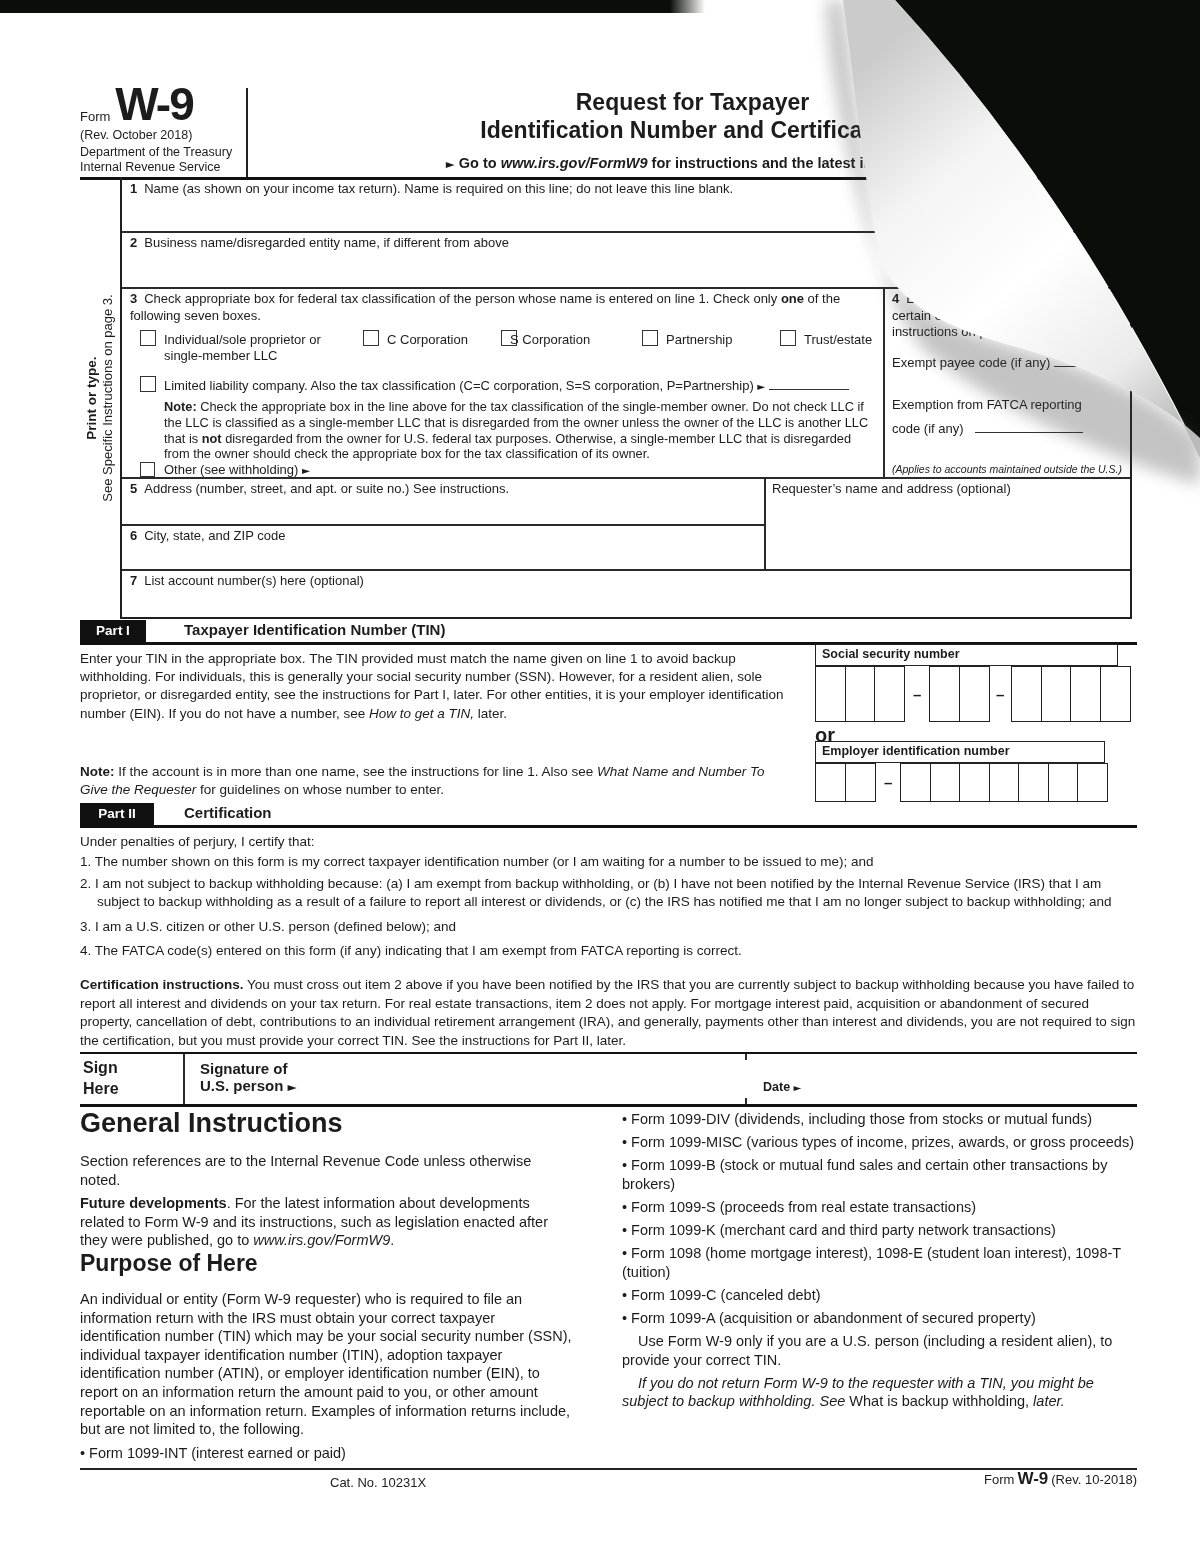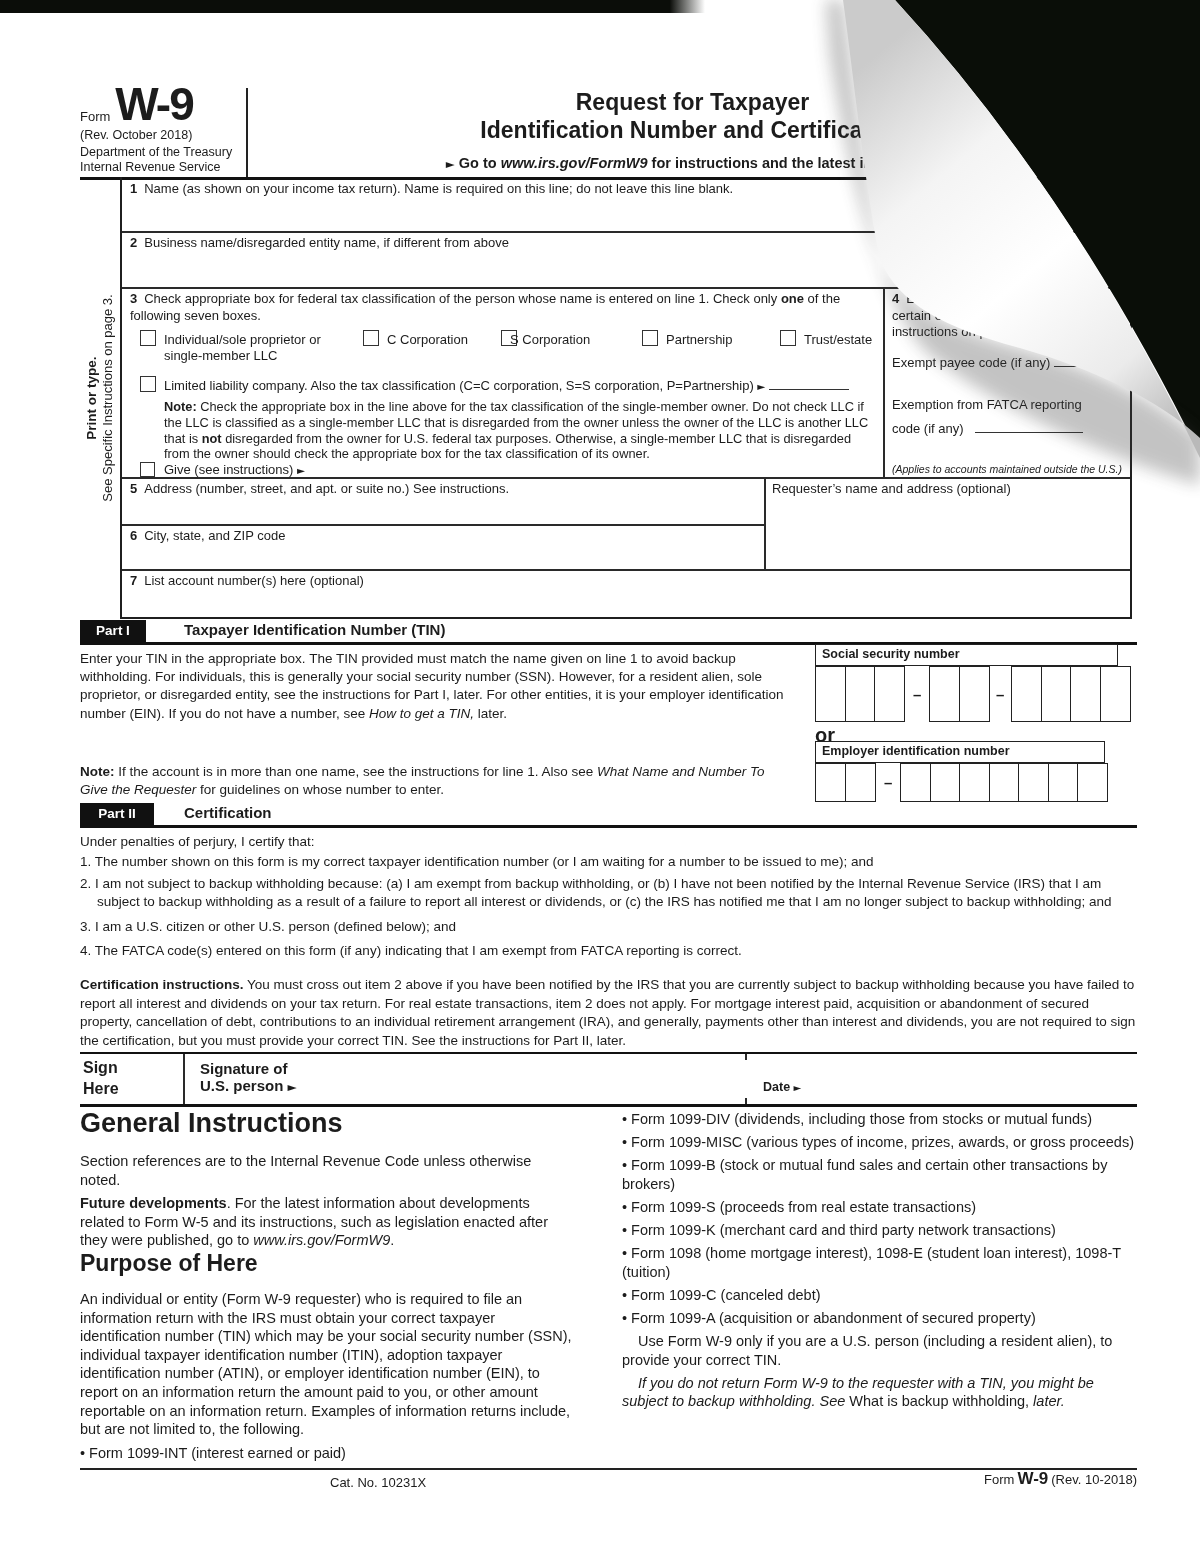--- a/index.html
+++ b/index.html
@@ -141,21 +141,21 @@
     <div class="cblabel" style="left:544px;top:155px;">Partnership</div>
     <div class="cbox" style="left:658px;top:153px;"></div>
     <div class="cblabel" style="left:682px;top:155px;">Trust/estate</div>
 
     <div class="cbox" style="left:18px;top:199px;"></div>
     <div class="cblabel" style="left:42px;top:201px;width:720px;"><span>Limited liability company. Also the tax classification (C=C corporation, S=S corporation, P=Partnership) </span><span class="arrow">►</span> <span class="blank" style="width:80px;"></span></div>
 
     <div class="note3" style="left:42px;top:222px;width:712px;"><span class="b">Note:</span><span> Check the appropriate box in the line above for the tax classification of the single-member owner.  Do not check LLC if the LLC is classified as a single-member LLC that is disregarded from the owner unless the owner of the LLC is another LLC that is </span><span class="b">not</span><span> disregarded from the owner for U.S. federal tax purposes. Otherwise, a single-member LLC that is disregarded from the owner should check the appropriate box for the tax classification of its owner.</span></div>
 
     <div class="cbox" style="left:18px;top:285px;width:15px;height:15px;"></div>
-    <div class="cblabel" style="left:42px;top:285px;"><span>Give (see instructions) </span><span class="arrow">►</span></div>
+    <div class="cblabel" style="left:42px;top:285px;"><span>Other (see withholding) </span><span class="arrow">►</span></div>
 
     <div class="flabel" style="left:770px;top:114px;width:236px;"><span class="fnum">4</span><span>Exemptions (codes apply only to certain entities, not individuals; see instructions on page 3):</span></div>
     <div class="flabel" style="left:770px;top:178px;width:240px;"><span>Exempt payee code (if any)</span> <span class="blank" style="width:64px;"></span></div>
     <div class="flabel" style="left:770px;top:220px;width:240px;">Exemption from FATCA reporting</div>
     <div class="flabel" style="left:770px;top:244px;width:240px;"><span>code (if any)</span>  <span class="blank" style="width:108px;margin-left:8px;"></span></div>
     <div class="flabel applies" style="left:770px;top:284px;width:240px;">(Applies to accounts maintained outside the U.S.)</div>
 
     <div class="flabel" style="left:8px;top:304px;width:620px;"><span class="fnum">5</span><span>Address (number, street, and apt. or suite no.) See instructions.</span></div>
     <div class="inputarea" style="left:8px;top:322px;width:620px;height:22px;"></div>
     <div class="flabel" style="left:650px;top:304px;width:350px;">Requester’s name and address (optional)</div>
@@ -235,21 +235,21 @@
     </div>
     <div class="inputarea" style="left:290px;top:8px;width:360px;height:38px;"></div>
     <div class="tick" style="top:0;"></div>
     <div class="tick" style="bottom:0;"></div>
     <div class="datelabel"><span>Date </span><span class="arrow">►</span></div>
     <div class="inputarea" style="left:730px;top:8px;width:310px;height:38px;"></div>
   </div>
 
   <div class="gihead">General Instructions</div>
   <div class="gitext" style="left:80px;top:1152px;">Section references are to the Internal Revenue Code unless otherwise noted.</div>
-  <div class="gitext" style="left:80px;top:1194px;"><span class="b">Future developments</span><span>. For the latest information about developments related to Form W-5 and its instructions, such as legislation enacted after they were published, go to </span><span class="i">www.irs.gov/FormW9</span><span>.</span></div>
+  <div class="gitext" style="left:80px;top:1194px;"><span class="b">Future developments</span><span>. For the latest information about developments related to Form W-9 and its instructions, such as legislation enacted after they were published, go to </span><span class="i">www.irs.gov/FormW9</span><span>.</span></div>
   <div class="pofhead">Purpose of Here</div>
   <div class="gitext" style="left:80px;top:1290px;width:492px;">An individual or entity (Form W-9 requester) who is required to file an information return with the IRS must obtain your correct taxpayer identification number (TIN) which may be your social security number (SSN), individual taxpayer identification number (ITIN), adoption taxpayer identification number (ATIN), or employer identification number (EIN), to report on an information return the amount paid to you, or other amount reportable on an information return. Examples of information returns include, but are not limited to, the following.</div>
   <div class="gitext" style="left:80px;top:1444px;"><span>•</span> <span>Form 1099-INT (interest earned or paid)</span></div>
 
   <div class="rightcol">
     <p class="bullet-p"><span>•</span> <span>Form 1099-DIV (dividends, including those from stocks or mutual funds)</span></p>
     <p class="bullet-p"><span>•</span> <span>Form 1099-MISC (various types of income, prizes, awards, or gross proceeds)</span></p>
     <p class="bullet-p"><span>•</span> <span>Form 1099-B (stock or mutual fund sales and certain other transactions by brokers)</span></p>
     <p class="bullet-p"><span>•</span> <span>Form 1099-S (proceeds from real estate transactions)</span></p>
     <p class="bullet-p"><span>•</span> <span>Form 1099-K (merchant card and third party network transactions)</span></p>

